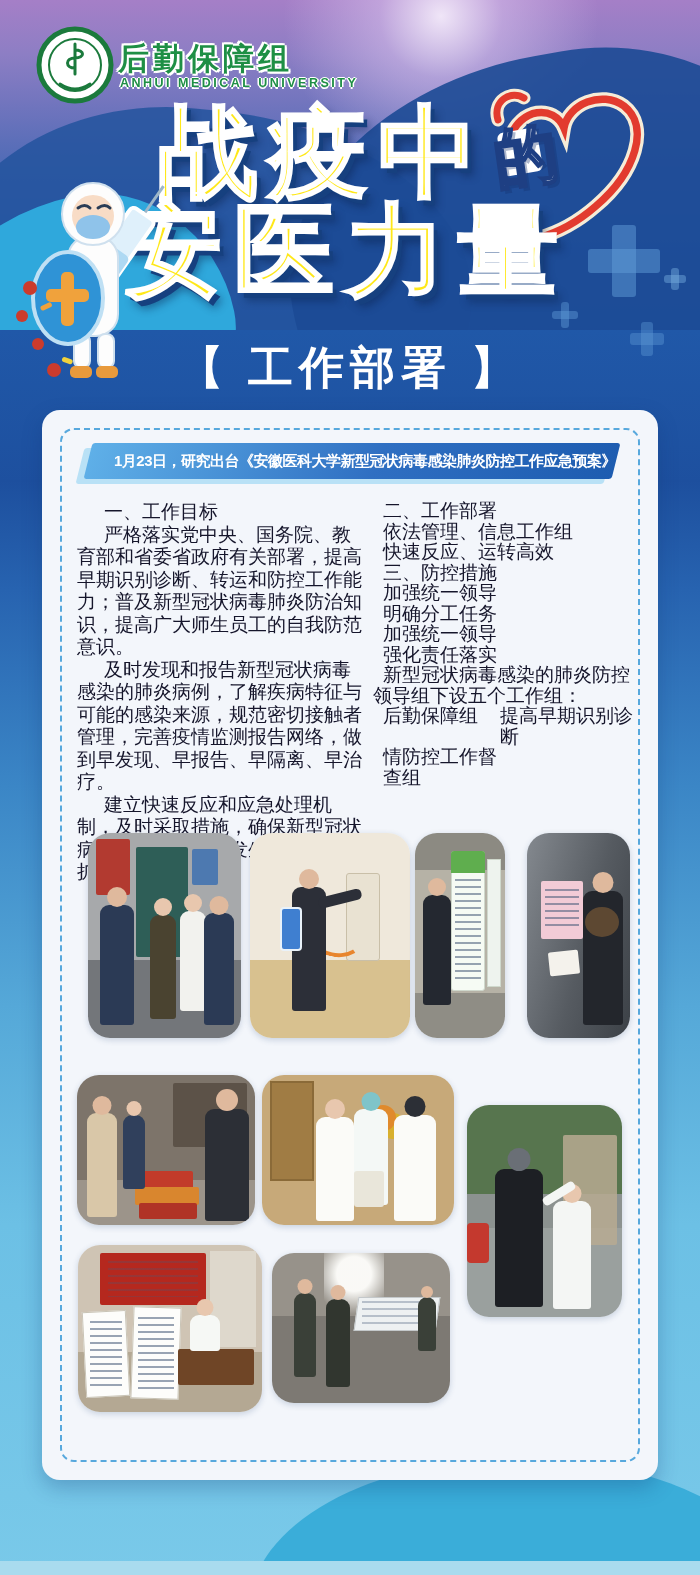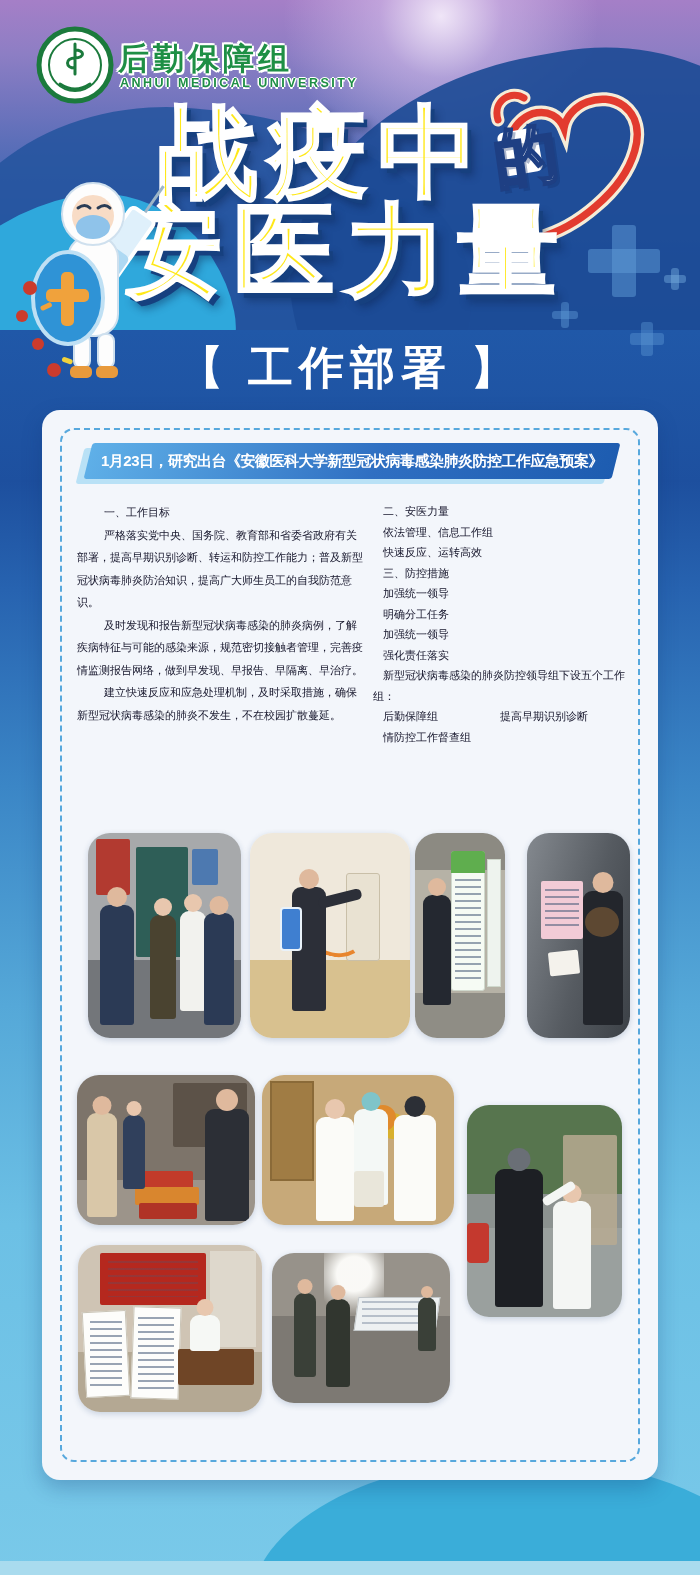--- a/index.html
+++ b/index.html
@@ -54,24 +54,24 @@
 
   
   .panel{left:42px;top:410px;width:616px;height:1070px;background:#f3f6fb;border-radius:18px;
     box-shadow:0 8px 20px rgba(15,55,115,.28);}
   .dashed{left:18px;top:18px;width:580px;height:1034px;border:2px dashed #57a8dd;border-radius:14px;}
 
   .banner-wrap{left:46px;top:33px;width:528px;height:36px;}
   .banner-under{left:-8px;top:5px;width:100%;height:100%;background:#b9e1f6;transform:skewX(-14deg);border-radius:3px;}
   .banner-main{left:0;top:0;width:100%;height:100%;transform:skewX(-14deg);border-radius:3px;
     background:linear-gradient(100deg,#5fb0e8 0%,#2f6fc2 55%,#1d5cb0 100%);}
-  .banner-text{left:0;top:0;width:100%;height:36px;line-height:36px;text-align:center;color:#fff;
+  .banner-text{left:0;top:0;width:100%;height:36px;line-height:36px;text-align:right;color:#fff;
     font-size:15px;font-weight:bold;letter-spacing:-0.5px;}
 
-  .bodytext{color:#15152b;font-size:11px;}
+  .bodytext{color:#15152b;font-size:19px;}
   .col-left{left:35px;top:91px;width:290px;line-height:22.5px;}
   .col-left p{margin:0;text-indent:27px;}
   .col-right{left:331px;top:91px;width:262px;line-height:20.5px;}
   .rline{padding-left:10px;}
   .intro{text-indent:10px;}
   .grow{display:flex;padding-left:10px;}
   .grow .g1{width:117px;flex:0 0 117px;}
 
   
   .ph{position:absolute;border-radius:22px;overflow:hidden;box-shadow:0 2px 6px rgba(25,60,110,.2);}
@@ -161,21 +161,21 @@
     </div>
 
     <div class="abs bodytext col-left">
       <p>一、工作目标</p>
       <p>严格落实党中央、国务院、教育部和省委省政府有关部署，提高早期识别诊断、转运和防控工作能力；普及新型冠状病毒肺炎防治知识，提高广大师生员工的自我防范意识。</p>
       <p>及时发现和报告新型冠状病毒感染的肺炎病例，了解疾病特征与可能的感染来源，规范密切接触者管理，完善疫情监测报告网络，做到早发现、早报告、早隔离、早治疗。</p>
       <p>建立快速反应和应急处理机制，及时采取措施，确保新型冠状病毒感染的肺炎不发生，不在校园扩散蔓延。</p>
     </div>
 
     <div class="abs bodytext col-right">
-      <div class="rline">二、安医力量</div>
+      <div class="rline">二、工作部署</div>
       <div class="rline">依法管理、信息工作组</div>
       <div class="rline">快速反应、运转高效</div>
       <div class="rline">三、防控措施</div>
       <div class="rline">加强统一领导</div>
       <div class="rline">明确分工任务</div>
       <div class="rline">加强统一领导</div>
       <div class="rline">强化责任落实</div>
       <div class="intro">新型冠状病毒感染的肺炎防控领导组下设五个工作组：</div>
       <div class="grow">
         <span class="g1">后勤保障组</span>

